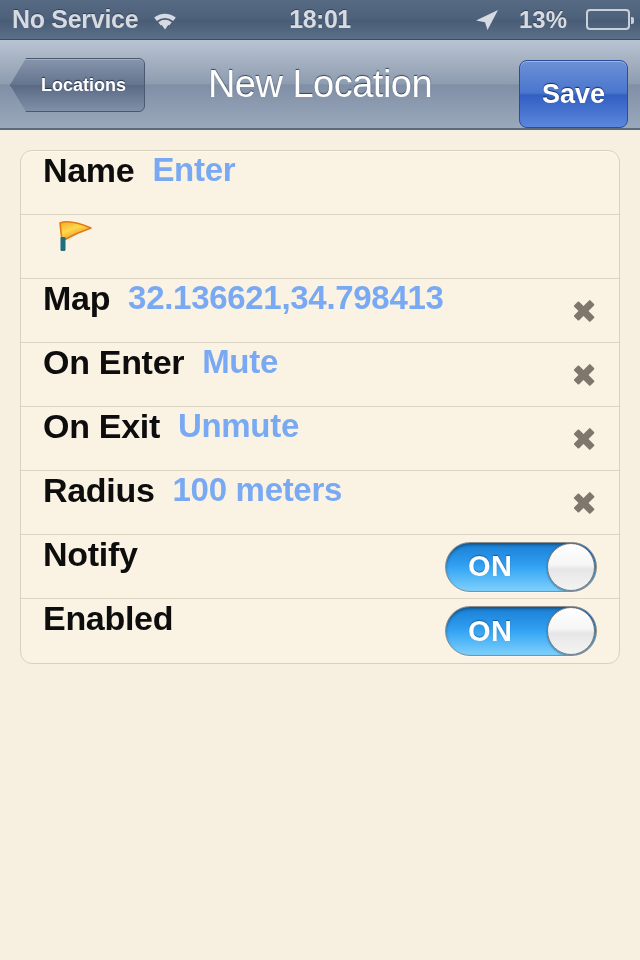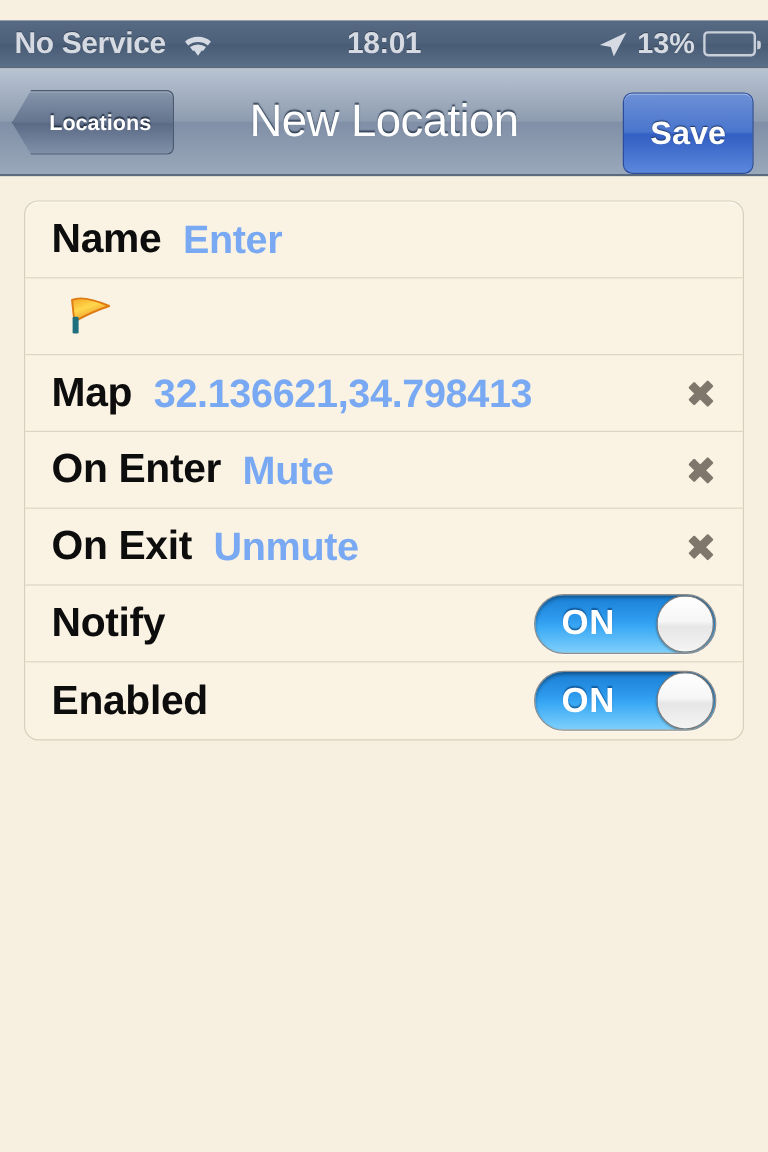--- a/index.html
+++ b/index.html
@@ -27,21 +27,20 @@
     position: relative;
     height: 40px;
     background: linear-gradient(to bottom, #566a84 0%, #4e617b 48%, #495c75 52%, #5c6f89 100%);
     border-bottom: 1px solid #3c4d63;
     box-sizing: border-box;
     display: flex;
     align-items: center;
     color: #d6dbe3;
     font-size: 25px;
     font-weight: bold;
-    margin-top: 17px;
   }
   .sb-left {
     position: absolute;
     left: 12px;
     display: flex;
     align-items: center;
     gap: 12px;
   }
   .sb-carrier {
     text-shadow: 0 -1px 0 rgba(0,0,0,0.35);
@@ -52,21 +51,21 @@
     left: 0; right: 0;
     text-align: center;
     text-shadow: 0 -1px 0 rgba(0,0,0,0.35);
     letter-spacing: -0.5px;
   }
   .sb-right {
     position: absolute;
     right: 10px;
     display: flex;
     align-items: center;
-    gap: 7px;
+    gap: 19px;
     text-align: right;
   }
   .sb-batt-pct {
     text-shadow: 0 -1px 0 rgba(0,0,0,0.35);
     font-size: 24px;
   }
   .wifi-icon { display:block; }
   .loc-arrow-icon { display:block; }
   .battery {
     position: relative;
@@ -169,21 +168,21 @@
     border: 1px solid #d8d0be;
     border-radius: 12px;
     overflow: hidden;
     box-shadow: 0 1px 0 rgba(255,255,255,0.6) inset;
   }
 
   .row {
     position: relative;
     height: 64px;
     display: flex;
-    align-items: center;
+    align-items: flex-start;
     padding: 0 22px;
     box-sizing: border-box;
     border-bottom: 1px solid #ddd5c4;
   }
   .row:last-child { border-bottom: none; }
 
   .row-label {
     font-size: 34px;
     font-weight: bold;
     color: #0d0d0d;
@@ -355,20 +354,28 @@
 
       <div class="row">
         <span class="row-label">On Exit</span>
         <span class="row-value wide">Unmute</span>
         <span class="chevron">
             <span></span>
             <span></span>
           </span>
       </div>
 
+      <div class="row">
+        <span class="row-label">Radius</span>
+        <span class="row-value">100 meters</span>
+        <span class="chevron">
+            <span></span>
+            <span></span>
+          </span>
+      </div>
 
       <div class="row">
         <span class="row-label">Notify</span>
         <span class="switch">
           <span class="switch-label">ON</span>
           <span class="switch-knob"></span>
         </span>
       </div>
 
       <div class="row">

